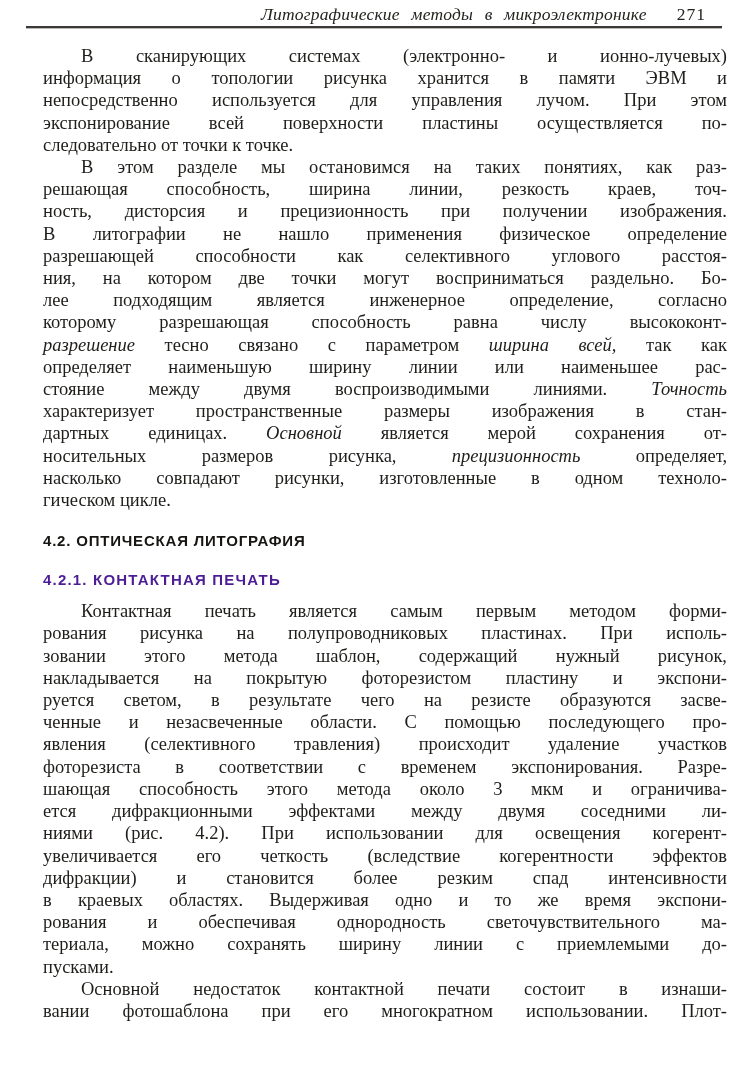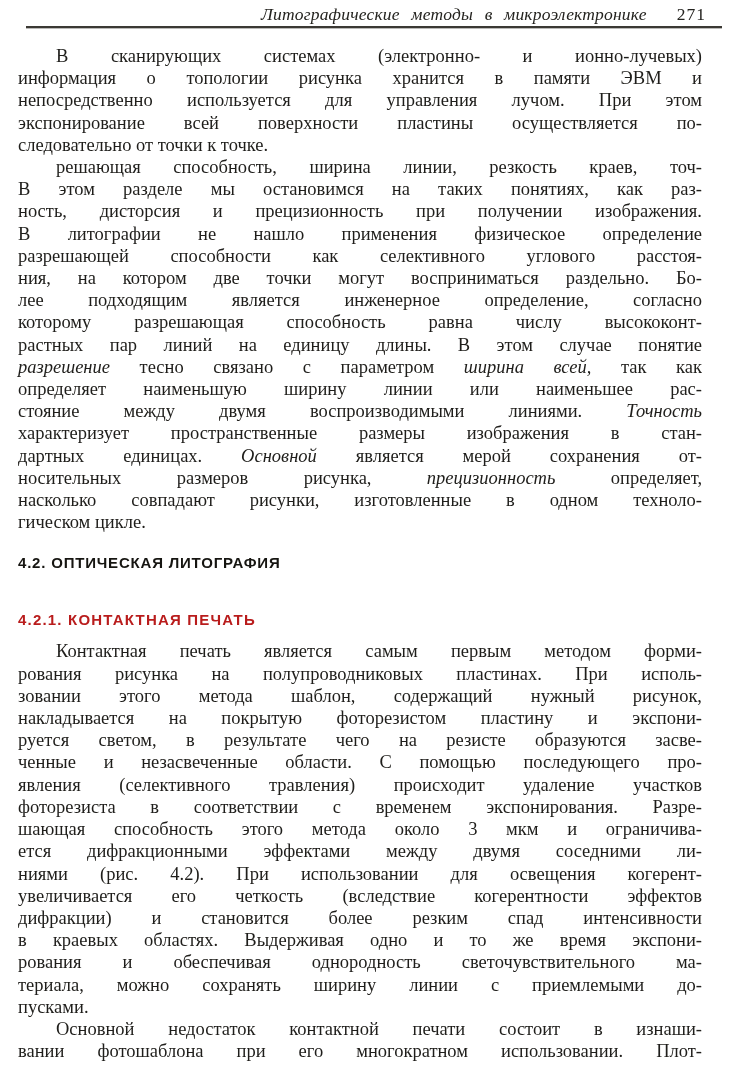--- a/index.html
+++ b/index.html
@@ -40,21 +40,21 @@
     top: 26px;
     left: 26px;
     width: 696px;
     height: 2px;
     background: #3b3934;
     box-shadow: 0 1px 0 rgba(60,58,52,0.35);
   }
   .body-text {
     position: absolute;
     top: 45px;
-    left: 18px;
+    left: 43px;
     width: 684px;
     font-size: 18.5px;
     line-height: 22.2px;
     color: #1f1e1b;
   }
   .tline {
     text-align: justify;
     text-align-last: justify;
   }
   .tline-last {
@@ -65,27 +65,27 @@
   .h-section {
     margin-top: 18px;
     font-family: "Liberation Sans", sans-serif;
     font-weight: 700;
     font-size: 15px;
     line-height: 24px;
     letter-spacing: 0.8px;
     color: #161511;
   }
   .h-subsection {
-    margin-top: 36px;
+    margin-top: 18px;
     font-family: "Liberation Sans", sans-serif;
     font-weight: 700;
     font-size: 15px;
     line-height: 18px;
     letter-spacing: 1.2px;
-    color: #b91c1c;
+    color: #4c1d95;
   }
   .para-after-heading { margin-top: 11px; }
 </style>
 </head>
 <body>
 
 <div class="page">
 
   <div class="running-head">
     <span class="rh-title">Литографические методы в микроэлектронике</span>
@@ -98,29 +98,28 @@
 
     <div class="para">
         <div class="tline"><span>В сканирующих системах (электронно- и ионно-лучевых)</span></div>
         <div class="tline"><span>информация о топологии рисунка хранится в памяти ЭВМ и</span></div>
         <div class="tline"><span>непосредственно используется для управления лучом. При этом</span></div>
         <div class="tline"><span>экспонирование всей поверхности пластины осуществляется по-</span></div>
         <div class="tline tline-last"><span>следовательно от точки к точке.</span></div>
       </div>
 
     <div class="para">
+        <div class="tline"><span>В этом разделе мы остановимся на таких понятиях, как раз-</span></div>
         <div class="tline"><span>решающая способность, ширина линии, резкость краев, точ-</span></div>
-        <div class="tline"><span>В этом разделе мы остановимся на таких понятиях, как раз-</span></div>
         <div class="tline"><span>ность, дисторсия и прецизионность при получении изображения.</span></div>
         <div class="tline"><span>В литографии не нашло применения физическое определение</span></div>
         <div class="tline"><span>разрешающей способности как селективного углового расстоя-</span></div>
         <div class="tline"><span>ния, на котором две точки могут восприниматься раздельно. Бо-</span></div>
         <div class="tline"><span>лее подходящим является инженерное определение, согласно</span></div>
         <div class="tline"><span>которому разрешающая способность равна числу высококонт-</span></div>
-        <div class="tline"><span>растных пар линий на единицу длины. В этом случае понятие</span></div>
         <div class="tline"><span class="it">разрешение</span><span> тесно связано с параметром </span><span class="it">ширина всей,</span><span> так как</span></div>
         <div class="tline"><span>определяет наименьшую ширину линии или наименьшее рас-</span></div>
         <div class="tline"><span>стояние между двумя воспроизводимыми линиями. </span><span class="it">Точность</span></div>
         <div class="tline"><span>характеризует пространственные размеры изображения в стан-</span></div>
         <div class="tline"><span>дартных единицах. </span><span class="it">Основной</span><span> является мерой сохранения от-</span></div>
         <div class="tline"><span>носительных размеров рисунка, </span><span class="it">прецизионность</span><span> определяет,</span></div>
         <div class="tline"><span>насколько совпадают рисунки, изготовленные в одном техноло-</span></div>
         <div class="tline tline-last"><span>гическом цикле.</span></div>
       </div>
 

